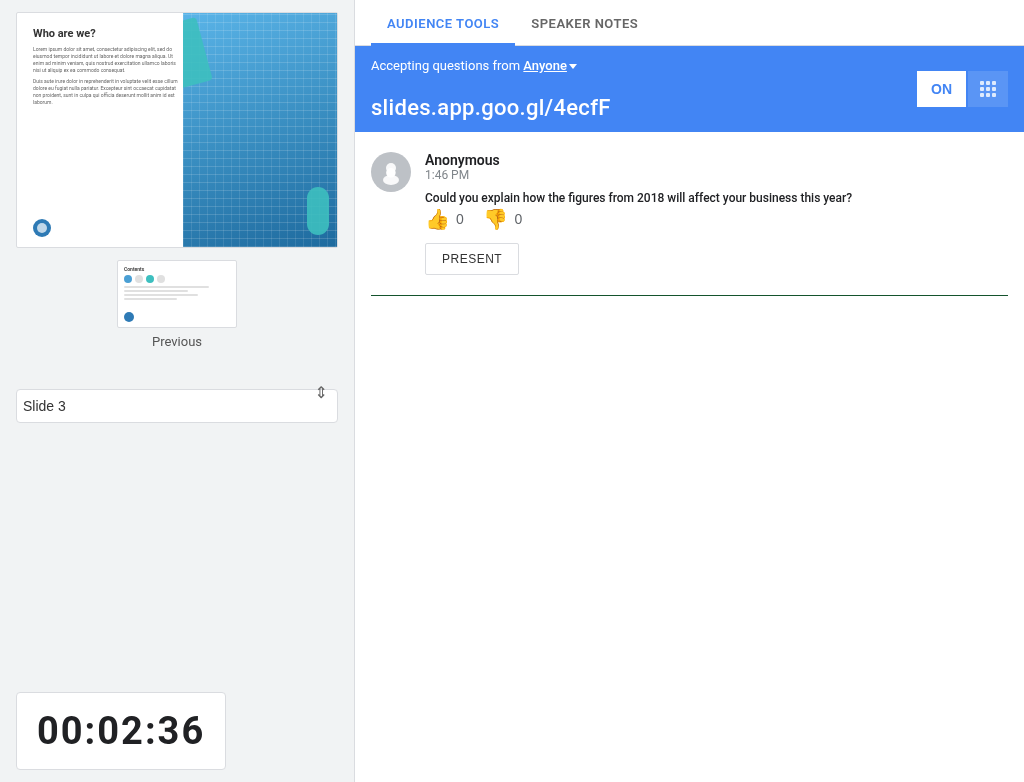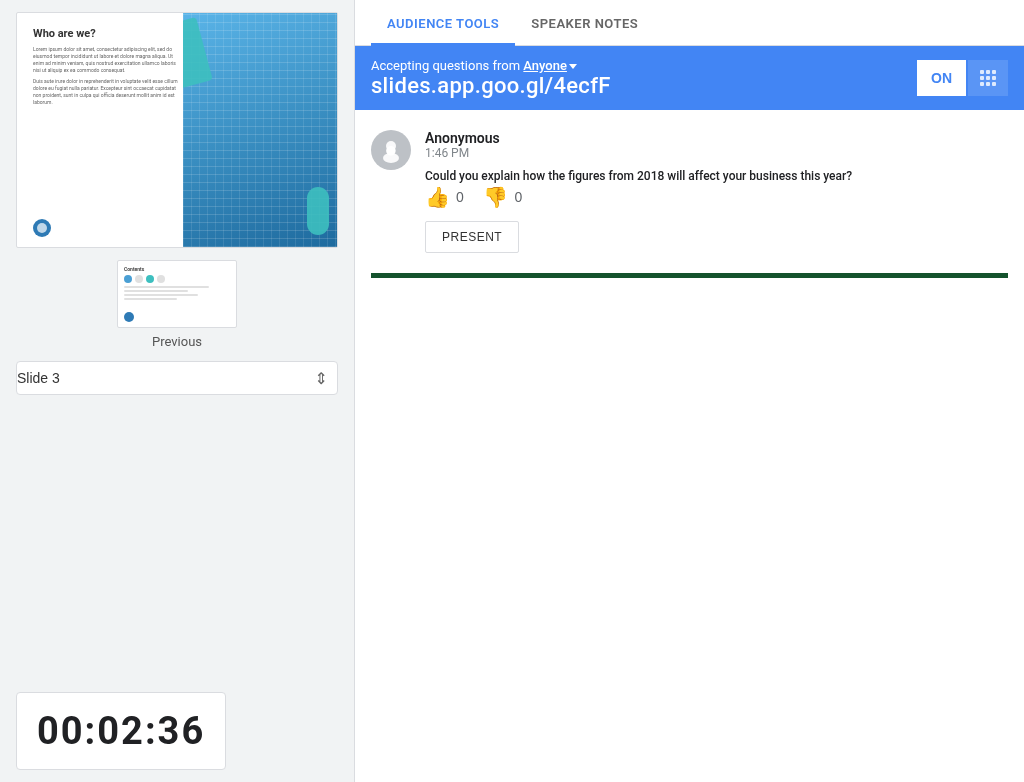--- a/index.html
+++ b/index.html
@@ -215,29 +215,30 @@
     .slide-selector-row {
       margin-bottom: auto;
     }
 
     .slide-selector-wrapper {
       position: relative;
     }
 
     .slide-selector-wrapper select {
       width: 100%;
-      padding: 8px 36px 8px 0;
+      padding: 8px 36px 8px 6px;
       border: 1px solid #dadce0;
       border-radius: 4px;
       background: white;
       font-size: 14px;
       color: #333;
       appearance: none;
       -webkit-appearance: none;
       cursor: pointer;
+      margin-top: 28px;
     }
 
     .slide-selector-chevron {
       position: absolute;
       right: 10px;
       top: 50%;
       transform: translateY(-50%);
       pointer-events: none;
       color: #666;
       font-size: 16px;
@@ -319,21 +320,21 @@
       background: #4285f4;
       padding: 12px 16px;
       display: flex;
       align-items: center;
       justify-content: space-between;
     }
 
     .qa-banner-left {
       display: flex;
       flex-direction: column;
-      gap: 0;
+      gap: 22px;
     }
 
     .accepting-text {
       font-size: 13px;
       color: white;
     }
 
     .anyone-link {
       color: white;
       text-decoration: underline;
@@ -404,21 +405,21 @@
     .qa-content {
       flex: 1;
       padding: 20px 16px;
       overflow-y: auto;
     }
 
     .question-item {
       display: flex;
       gap: 14px;
       padding-bottom: 20px;
-      border-bottom: 5px solid #14532d;
+      border-bottom: 1px solid #14532d;
       margin-bottom: 20px;
     }
 
     .avatar {
       width: 40px;
       height: 40px;
       border-radius: 50%;
       background: #bdc1c6;
       display: flex;
       align-items: center;

